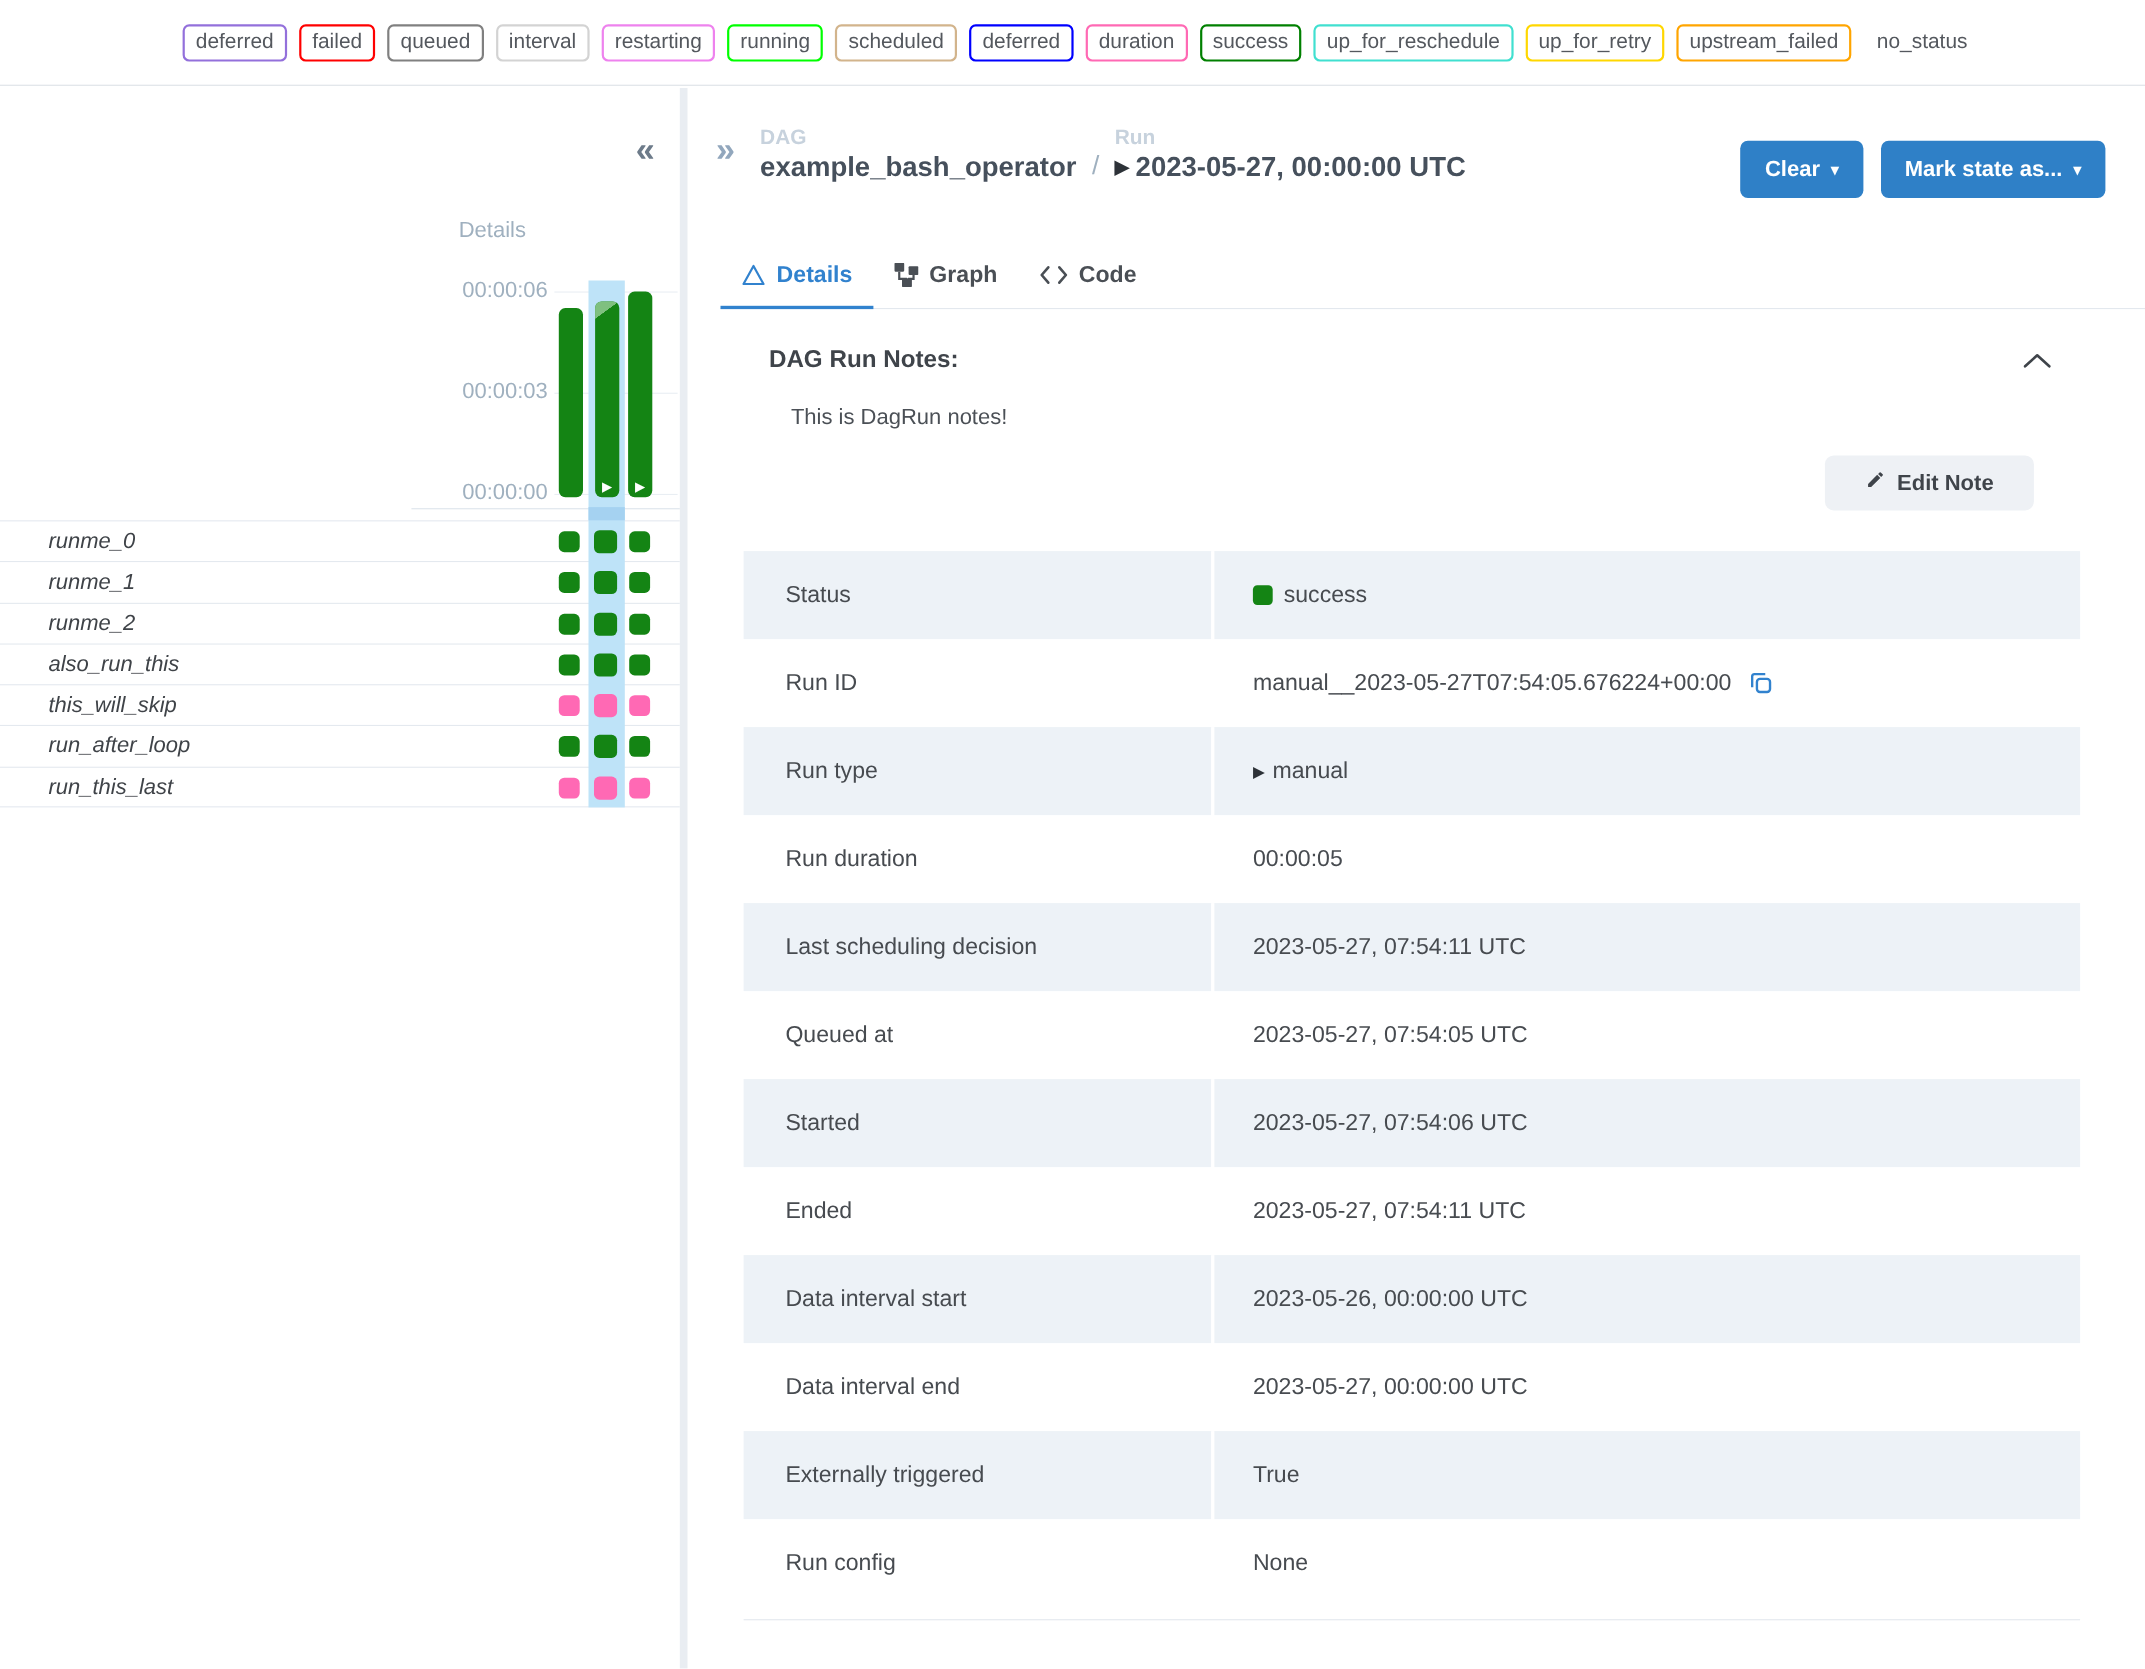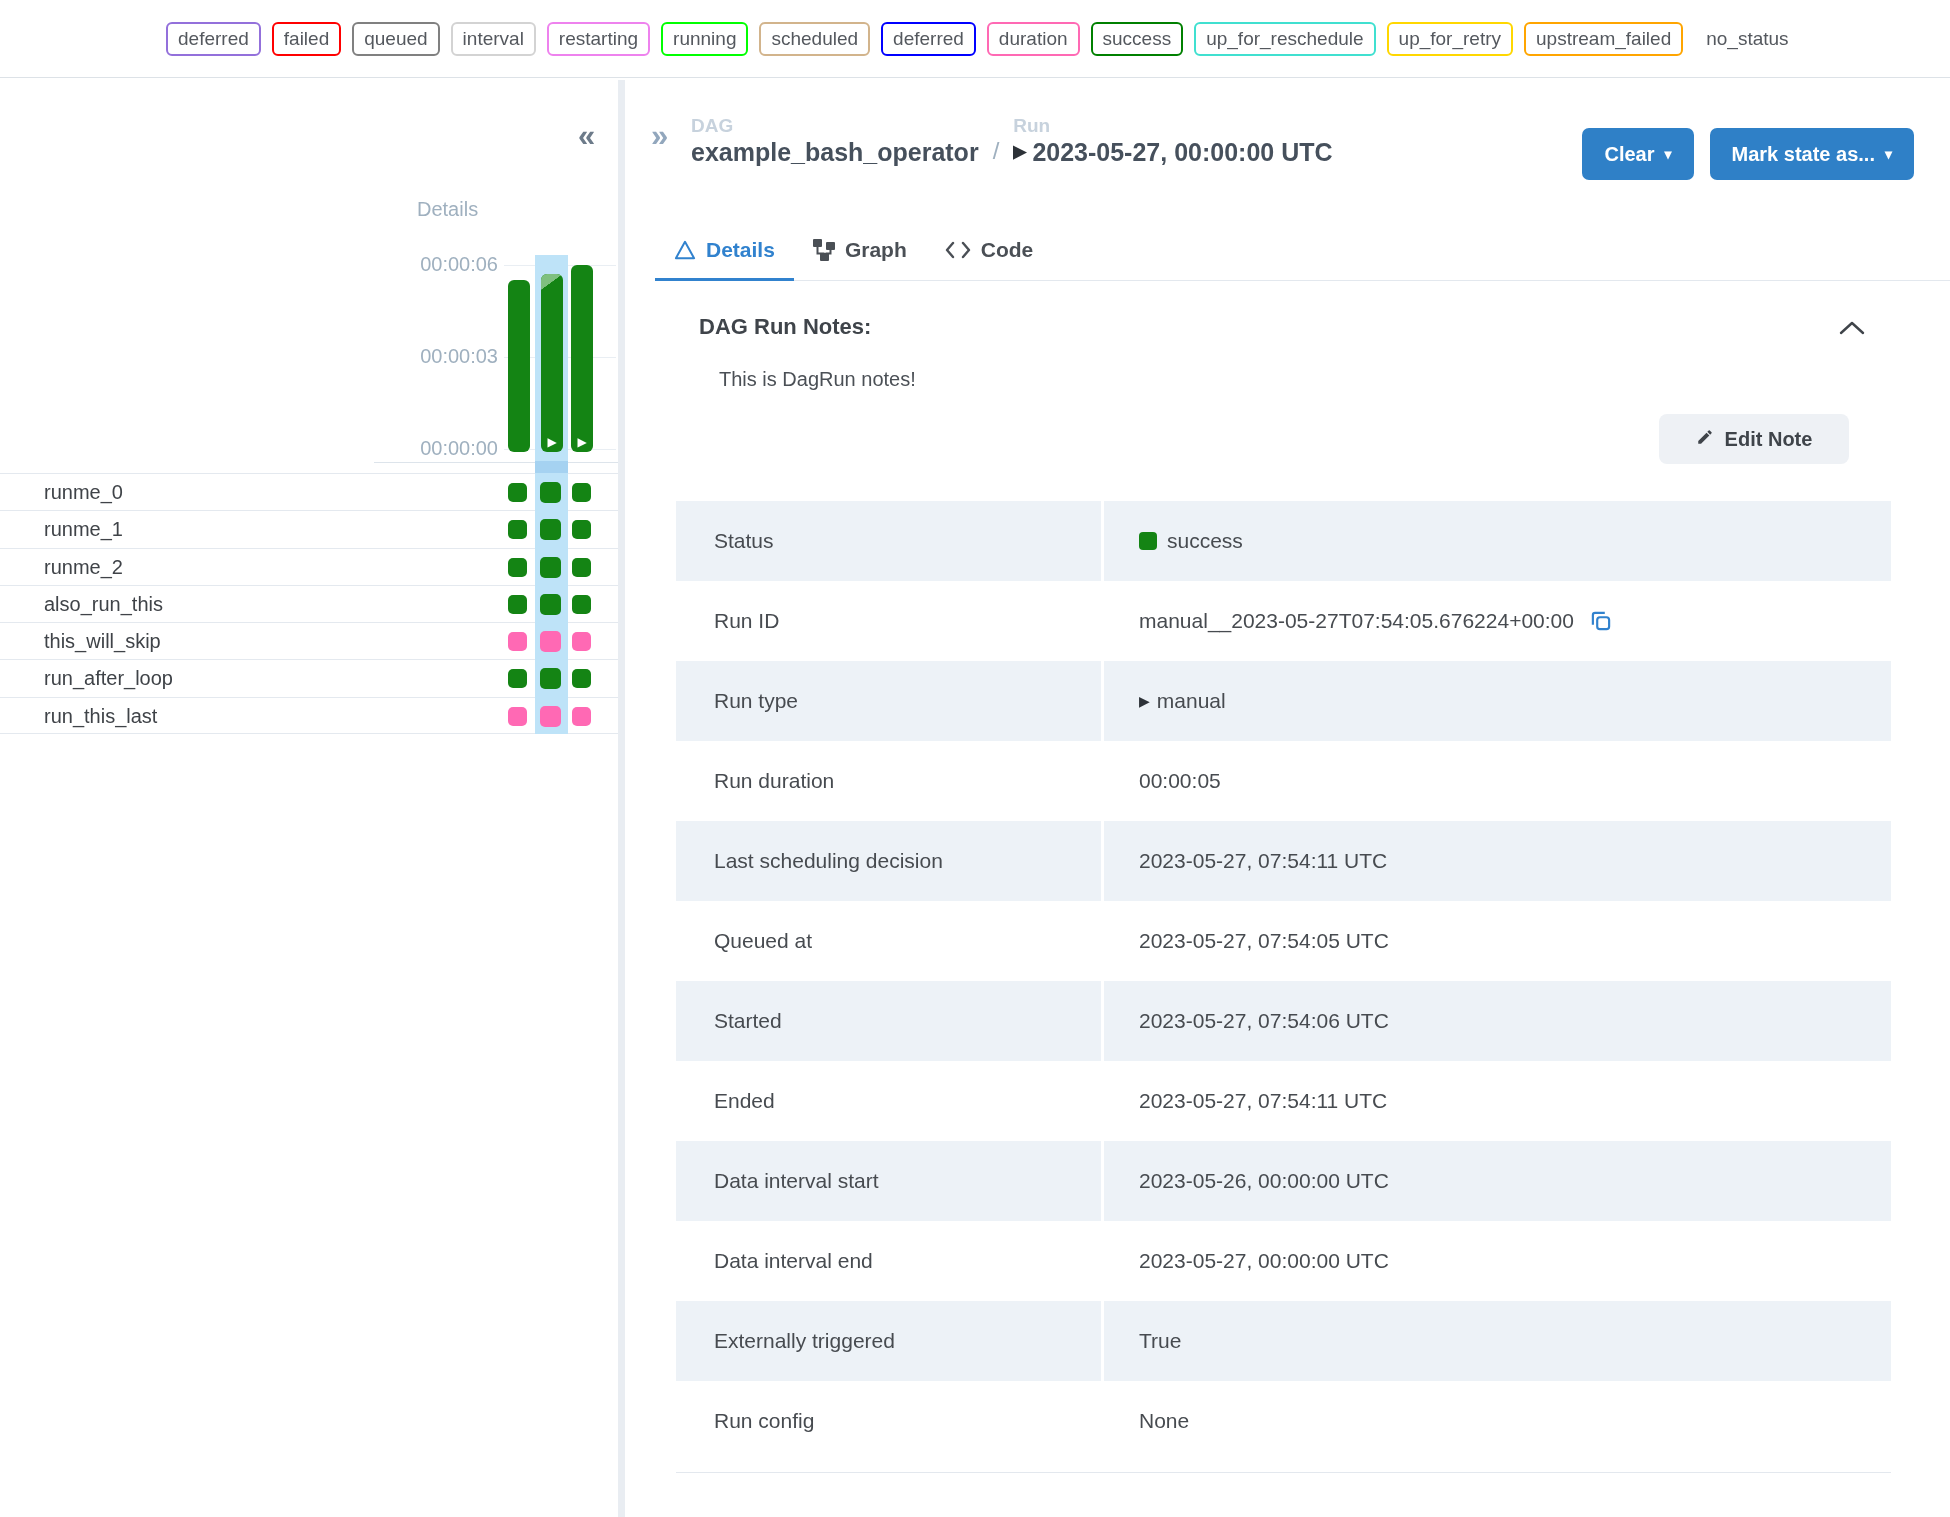--- a/index.html
+++ b/index.html
@@ -30,21 +30,21 @@
   .bar { position:absolute; width:22px; border-radius:6px; background:#148414; z-index:3; }
   .bar .play { position:absolute; bottom:4px; left:0; width:100%; text-align:center;
     color:#fff; font-size:12px; line-height:1; }
   .bar .note-fold { position:absolute; top:0; left:0; width:22px; height:16px;
     border-radius:6px 6px 0 0; overflow:hidden;
     background:linear-gradient(to bottom right, #7fc07f 49%, rgba(0,0,0,0) 50%); }
 
   .task-rows { position:absolute; left:0; top:473px; width:618px; }
   .task-row { position:relative; height:37.3px; border-top:1px solid #e4e9ef; }
   .task-row:last-child { border-bottom:1px solid #e4e9ef; }
-  .task-label { position:absolute; left:44px; top:0; line-height:37px; font-size:20px; color:#3f4348; }
+  .task-label { position:absolute; left:44px; top:0; line-height:37px; font-size:20px; color:#3f4348;font-style:italic; }
   .sq { position:absolute; top:9px; width:19px; height:19px; border-radius:5px; z-index:2; }
   .sq.c0 { left:508px; }
   .sq.c1 { left:540px; top:8px; width:21px; height:21px; }
   .sq.c2 { left:572px; }
 
   
   .expand-right { position:absolute; left:651px; top:120px; font-size:31px; font-weight:bold;
     color:#92a7bd; cursor:pointer; line-height:1; }
 
   .title-row { position:absolute; left:691px; top:116px; display:flex; align-items:flex-end; gap:14px; }

